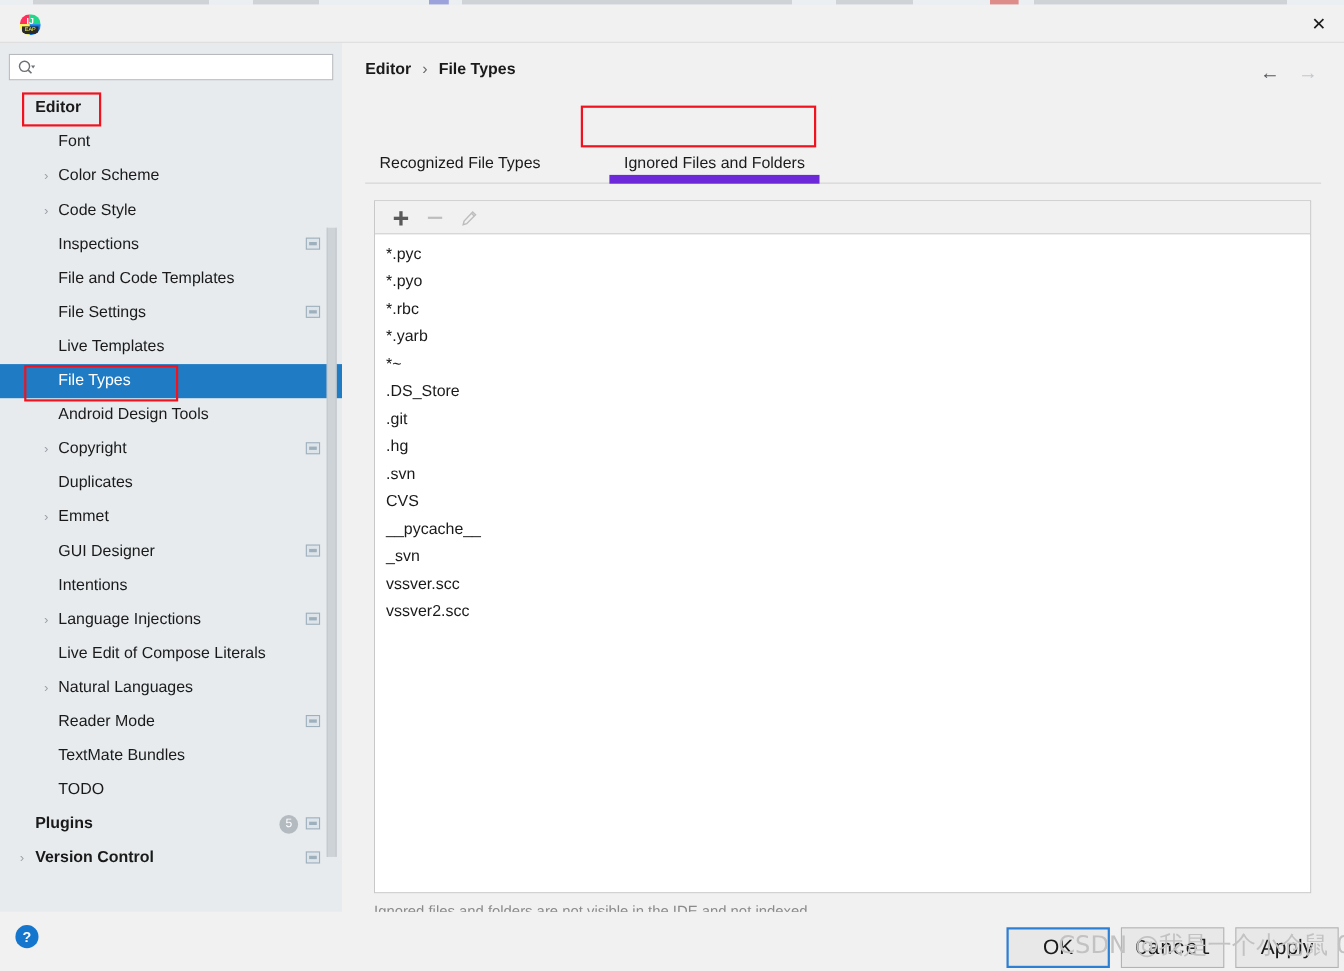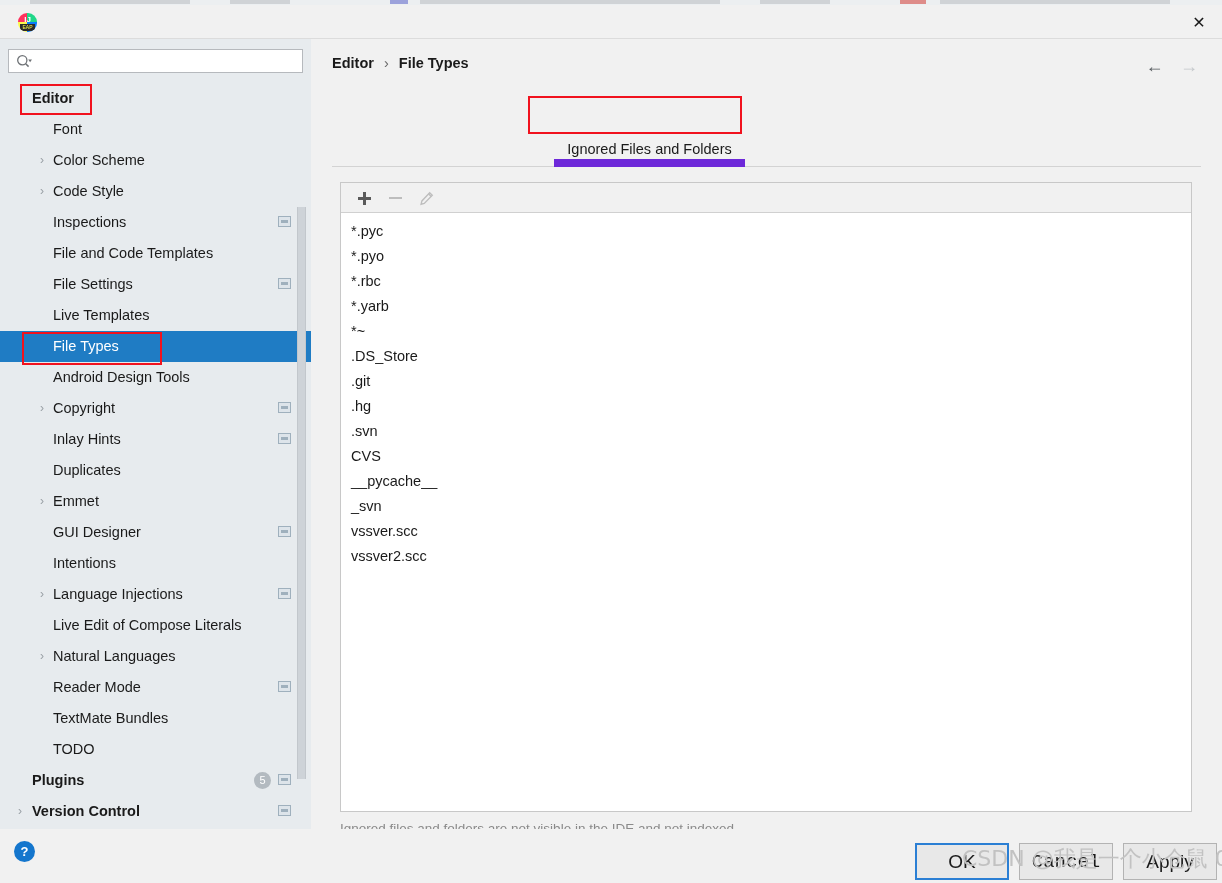--- a/index.html
+++ b/index.html
@@ -300,24 +300,20 @@
         </div>
         <div class="tree-row d1">
           <span class="lbl">Android Design Tools</span>
         </div>
         <div class="tree-row d1">
           <span class="arrow">›</span>
           <span class="lbl">Copyright</span>
           <span class="badge-sq"></span>
         </div>
         <div class="tree-row d1">
-          <span class="lbl">Inlay Hints</span>
-          <span class="badge-sq"></span>
-        </div>
-        <div class="tree-row d1">
           <span class="lbl">Duplicates</span>
         </div>
         <div class="tree-row d1">
           <span class="arrow">›</span>
           <span class="lbl">Emmet</span>
         </div>
         <div class="tree-row d1">
           <span class="lbl">GUI Designer</span>
           <span class="badge-sq"></span>
         </div>
@@ -372,20 +368,21 @@
       <span class="sep">›</span>
       <span>File Types</span>
     </div>
 
     <div class="nav-arrows">
       <span class="nav-arrow nav-back">←</span>
       <span class="nav-arrow nav-fwd">→</span>
     </div>
 
     <div class="tabs" id="tabs">
+        <div class="tab" style="left: 0px;">Recognized File Types</div>
         <div class="tab active" style="left: 222.3px;">Ignored Files and Folders</div>
       </div>
 
     <div class="list-panel">
       <div class="list-toolbar">
         <div class="tb-btn tb-plus">
           <span class="ico-plus"></span>
         </div>
         <div class="tb-btn tb-minus">
           <span class="ico-minus"></span>

